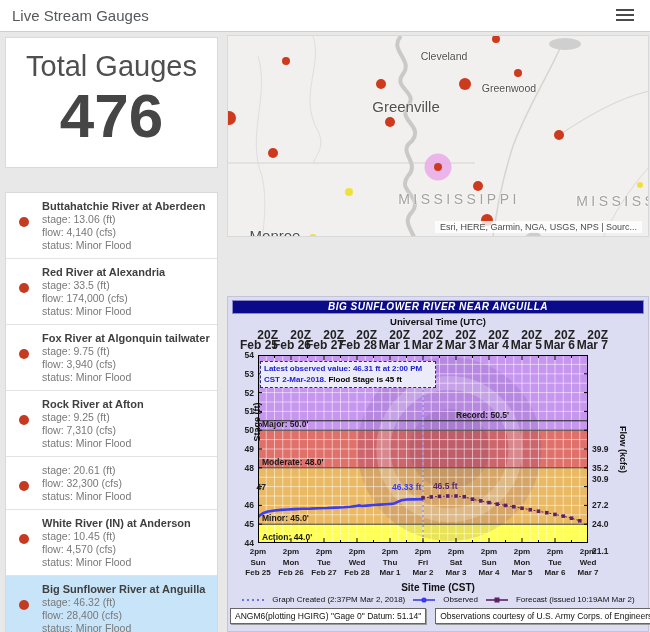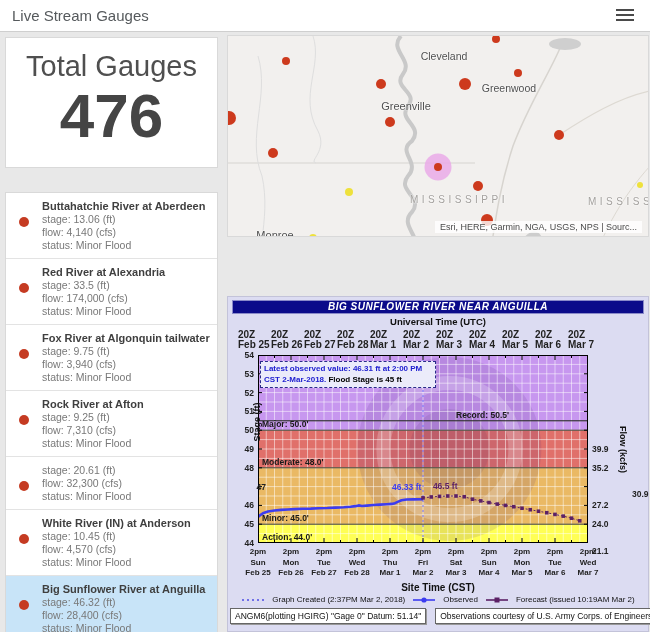--- a/index.html
+++ b/index.html
@@ -25,36 +25,36 @@
   .gitem.sel { background:#c8e4f8; }
   .gdot { flex:0 0 36px; display:flex; justify-content:center; }
   .gdot i { width:10px; height:10px; border-radius:50%; background:#c53b22; margin-top:17px; }
   .gtxt .nm { font-size:11px; font-weight:bold; color:#3f3f3f; line-height:13px; }
   .gtxt .ln { font-size:10.5px; color:#787878; line-height:13px; }
 
   
   #map { left:227px; top:35px; width:422px; height:202px; overflow:hidden; background:#f2f0ee; cursor:grab; }
   .mlabel { position:absolute; transform:translate(-50%,-50%); white-space:nowrap; color:#4f4f4f;
     text-shadow:0 0 2px #fff,0 0 2px #fff; }
-  .mlabel.city { font-size:11px; }
+  .mlabel.city { font-size:15px; }
   .mlabel.city-sm { font-size:10.5px; }
-  .mlabel.state { font-size:10px; letter-spacing:3.5px; color:#a3a09d; }
+  .mlabel.state { font-size:14px; letter-spacing:3.5px; color:#a3a09d; }
   .mdot { position:absolute; border-radius:50%; transform:translate(-50%,-50%); }
   #attrib { position:absolute; right:6px; bottom:3px; background:rgba(255,255,255,.8);
     font-size:9px; color:#4a4a4a; padding:1px 5px; }
 
   
   #chart { left:227px; top:296px; width:422px; height:336px; background:#dcdcf2; border:1px solid #c3c3d9; }
   #ctitle { position:absolute; left:4px; right:4px; top:3px; height:14px; background:#0b0b8a;
     border:1px solid #8a8ac9; color:#fff; font-size:10px; font-weight:bold; font-style:italic;
     text-align:center; line-height:12px; letter-spacing:.5px; }
   #utclbl { position:absolute; left:0; right:0; top:19px; text-align:center; font-size:9.5px;
     font-weight:bold; color:#111; }
-  .tick2 { position:absolute; width:40px; transform:translateX(-50%); text-align:left;
-    font-size:10px; font-weight:bold; color:#222; line-height:10px; }
+  .tick2 { position:absolute; width:40px; transform:translateX(-50%); text-align:right;
+    font-size:12px; font-weight:bold; color:#222; line-height:10px; }
   #plotwrap { position:absolute; left:30px; top:58px; width:330px; height:188px; }
   .sticklbl { position:absolute; width:18px; text-align:right; font-size:8.5px; font-weight:bold;
     color:#222; transform:translateY(-50%); }
   .fticklbl { position:absolute; left:364px; font-size:8.5px; font-weight:bold; color:#222;
     transform:translateY(-50%); }
   #ylab-left { position:absolute; left:-1px; top:120px; font-size:9px; font-weight:bold; color:#111;
     transform:rotate(-90deg); transform-origin:center; width:60px; text-align:center; }
   #ylab-right { position:absolute; left:390px; top:118px; font-size:9px; font-weight:bold; color:#111;
     writing-mode:vertical-rl; height:70px; text-align:center; }
   #legendbox { position:absolute; left:32px; top:64px; width:176px; background:#ebebfa;
@@ -406,21 +406,21 @@
       <div class="sticklbl" style="left: 8px; top: 152px;">49</div>
       <div class="sticklbl" style="left: 8px; top: 133.2px;">50</div>
       <div class="sticklbl" style="left: 8px; top: 114.4px;">51</div>
       <div class="sticklbl" style="left: 8px; top: 95.6px;">52</div>
       <div class="sticklbl" style="left: 8px; top: 76.8px;">53</div>
       <div class="sticklbl" style="left: 8px; top: 58px;">54</div>
     </div>
   <div id="flowticks">
       <div class="fticklbl" style="top: 152px;">39.9</div>
       <div class="fticklbl" style="top: 170.8px;">35.2</div>
-      <div class="fticklbl" style="top: 197px; margin-left: 40px;">30.9</div>
+      <div class="fticklbl" style="top: 182px;">30.9</div>
       <div class="fticklbl" style="top: 208.4px;">27.2</div>
       <div class="fticklbl" style="top: 227.2px;">24.0</div>
       <div class="fticklbl" style="top: 254px;">21.1</div>
     </div>
   <div id="ylab-left">Stage (ft)</div>
   <div id="ylab-right">Flow (kcfs)</div>
   <div id="legendbox">
     <span class="blue">Latest observed value: 46.31 ft at 2:00 PM</span><br>
     <span class="blue">CST 2-Mar-2018.</span><span class="blk"> Flood Stage is 45 ft</span>
   </div>

